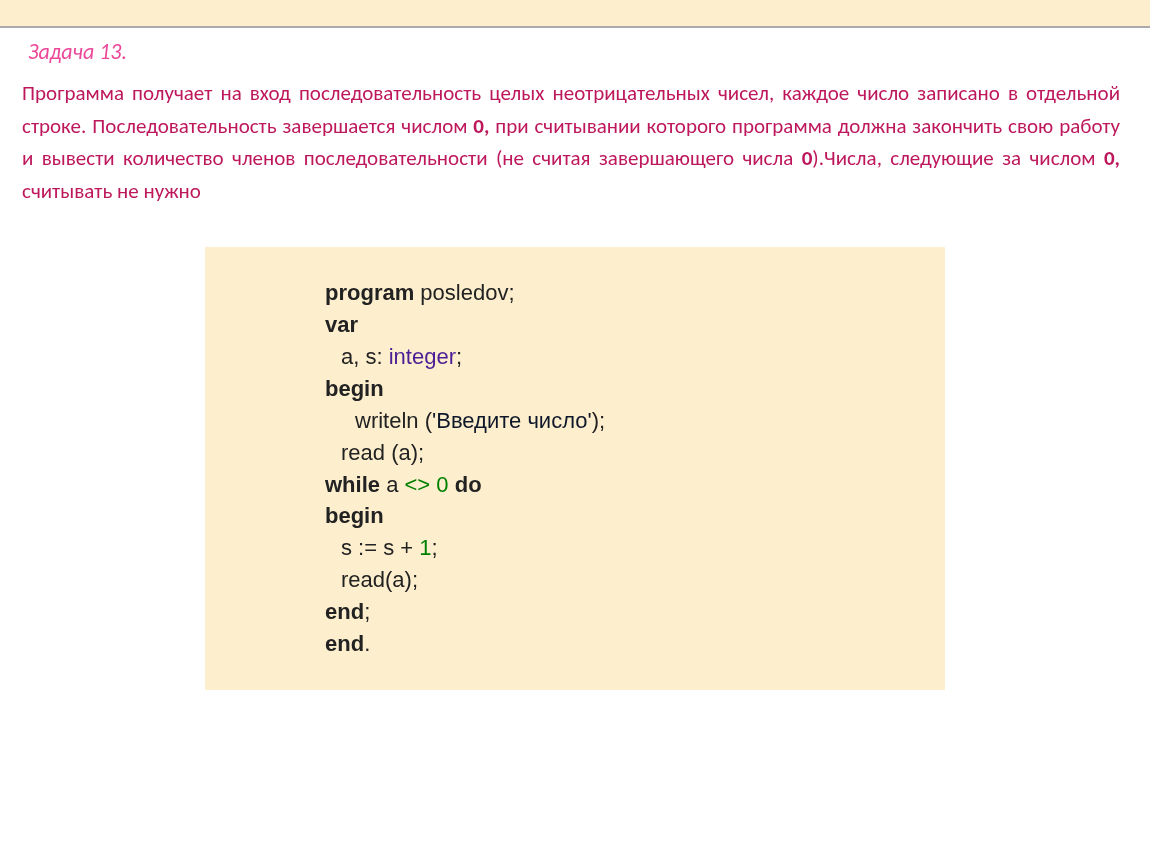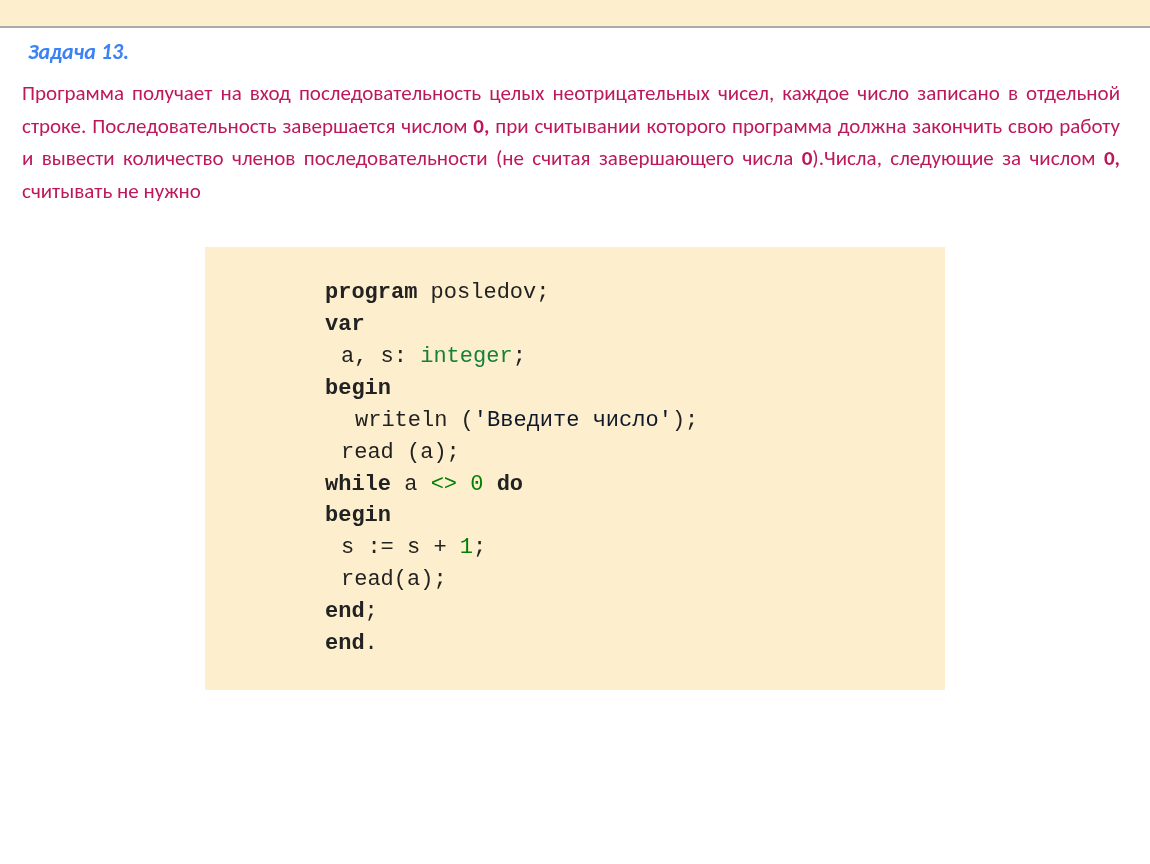--- a/index.html
+++ b/index.html
@@ -9,46 +9,46 @@
     width: 1150px;
     height: 864px;
     overflow: hidden;
   }
   .top-band {
     background: #fdefce;
     height: 28px;
     border-bottom: 2px solid #aaa;
   }
   .title {
-    color: #3b82f6;
+    color: #ec4899;
     font-style: italic;
-    font-weight: bold;
+    font-weight: normal;
     font-size: 22px;
     padding: 10px 0 8px 28px;
   }
   .description {
     color: #be185d;
     font-size: 21px;
     line-height: 1.55;
     padding: 4px 30px 0 22px;
     text-align: justify;
   }
   .description b { font-weight: bold; }
   .code-block {
     background: #fdefce;
     width: 740px;
     margin: 40px auto 0 auto;
     padding: 30px 0 30px 120px;
-    font-family: Liberation Mono, monospace;
+    font-family: Liberation Sans, sans-serif;
     font-size: 22px;
     line-height: 1.45;
     color: #222;
   }
   .code-block .kw { font-weight: bold; }
-  .code-block .type { color: #15803d; }
+  .code-block .type { color: #4c1d95; }
   .code-block .num { color: #008000; }
   .code-block .str { color: #0f172a; }
   .ind1 { padding-left: 16px; }
   .ind2 { padding-left: 30px; }
 </style>
 </head>
 <body>
 
 <div class="top-band"></div>
 

